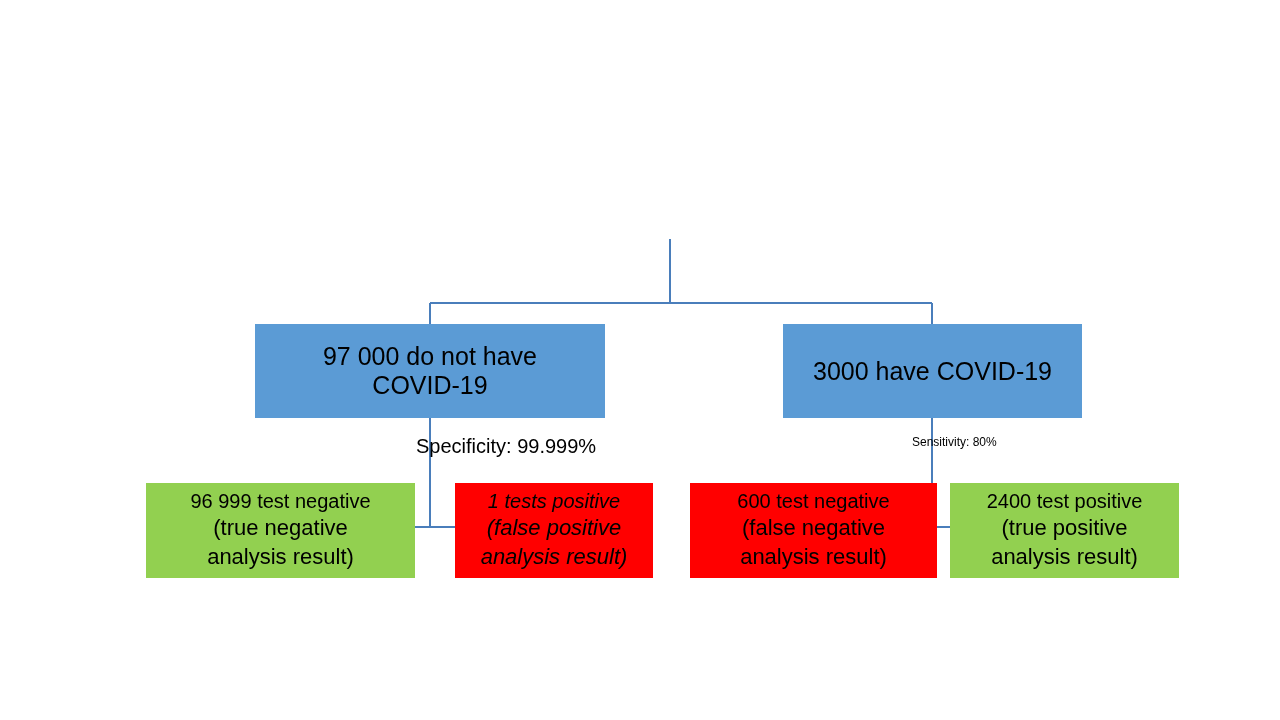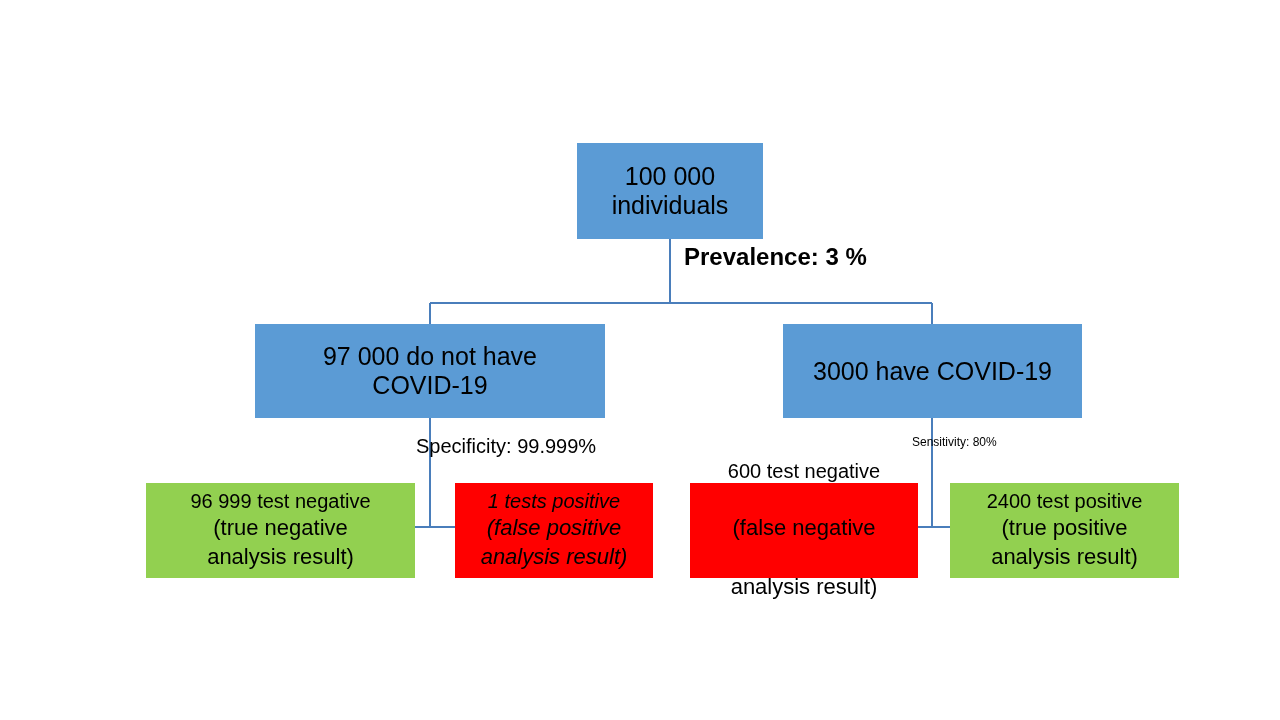--- a/index.html
+++ b/index.html
@@ -71,21 +71,21 @@
   .leaf {
     top: 483px;
     height: 95px;
     font-size: 20px;
   }
   .leaf .line-main { font-size: 20px; margin-bottom: 1px; }
   .leaf .line-sub  { font-size: 22px; line-height: 1.28; }
 
   #node-true-negative  { left: 146px;  width: 269px; }
   #node-false-positive { left: 455px;  width: 198px; font-style: italic; }
-  #node-false-negative { left: 690px;  width: 228px; gap: 30px; }
+  #node-false-negative { left: 690px;  width: 247px; }
   #node-true-positive  { left: 950px;  width: 229px; }
 
   
   .edge-label {
     position: absolute;
     white-space: nowrap;
   }
   #label-prevalence {
     left: 684px; top: 243px;
     font-size: 24px;
@@ -116,26 +116,21 @@
       <path d="M 932 303 L 932 324"></path>
 
       <path d="M 430 418 L 430 527"></path>
       <path d="M 415 527 L 455 527"></path>
 
       <path d="M 932 418 L 932 527"></path>
       <path d="M 918 527 L 950 527"></path>
     </g>
   </svg>
 
-  <div class="node node-blue" id="node-root">
-    <span class="line-main">100 000</span>
-    <span class="line-main">individuals</span>
-  </div>
 
-  <div class="edge-label" id="label-prevalence">Prevalence: 3 %</div>
 
   <div class="node node-blue" id="node-no-disease">
     <span class="line-main">97 000 do not have</span>
     <span class="line-main">COVID-19</span>
   </div>
 
   <div class="node node-blue" id="node-disease">
     <span class="line-main">3000 have COVID-19</span>
   </div>
 

